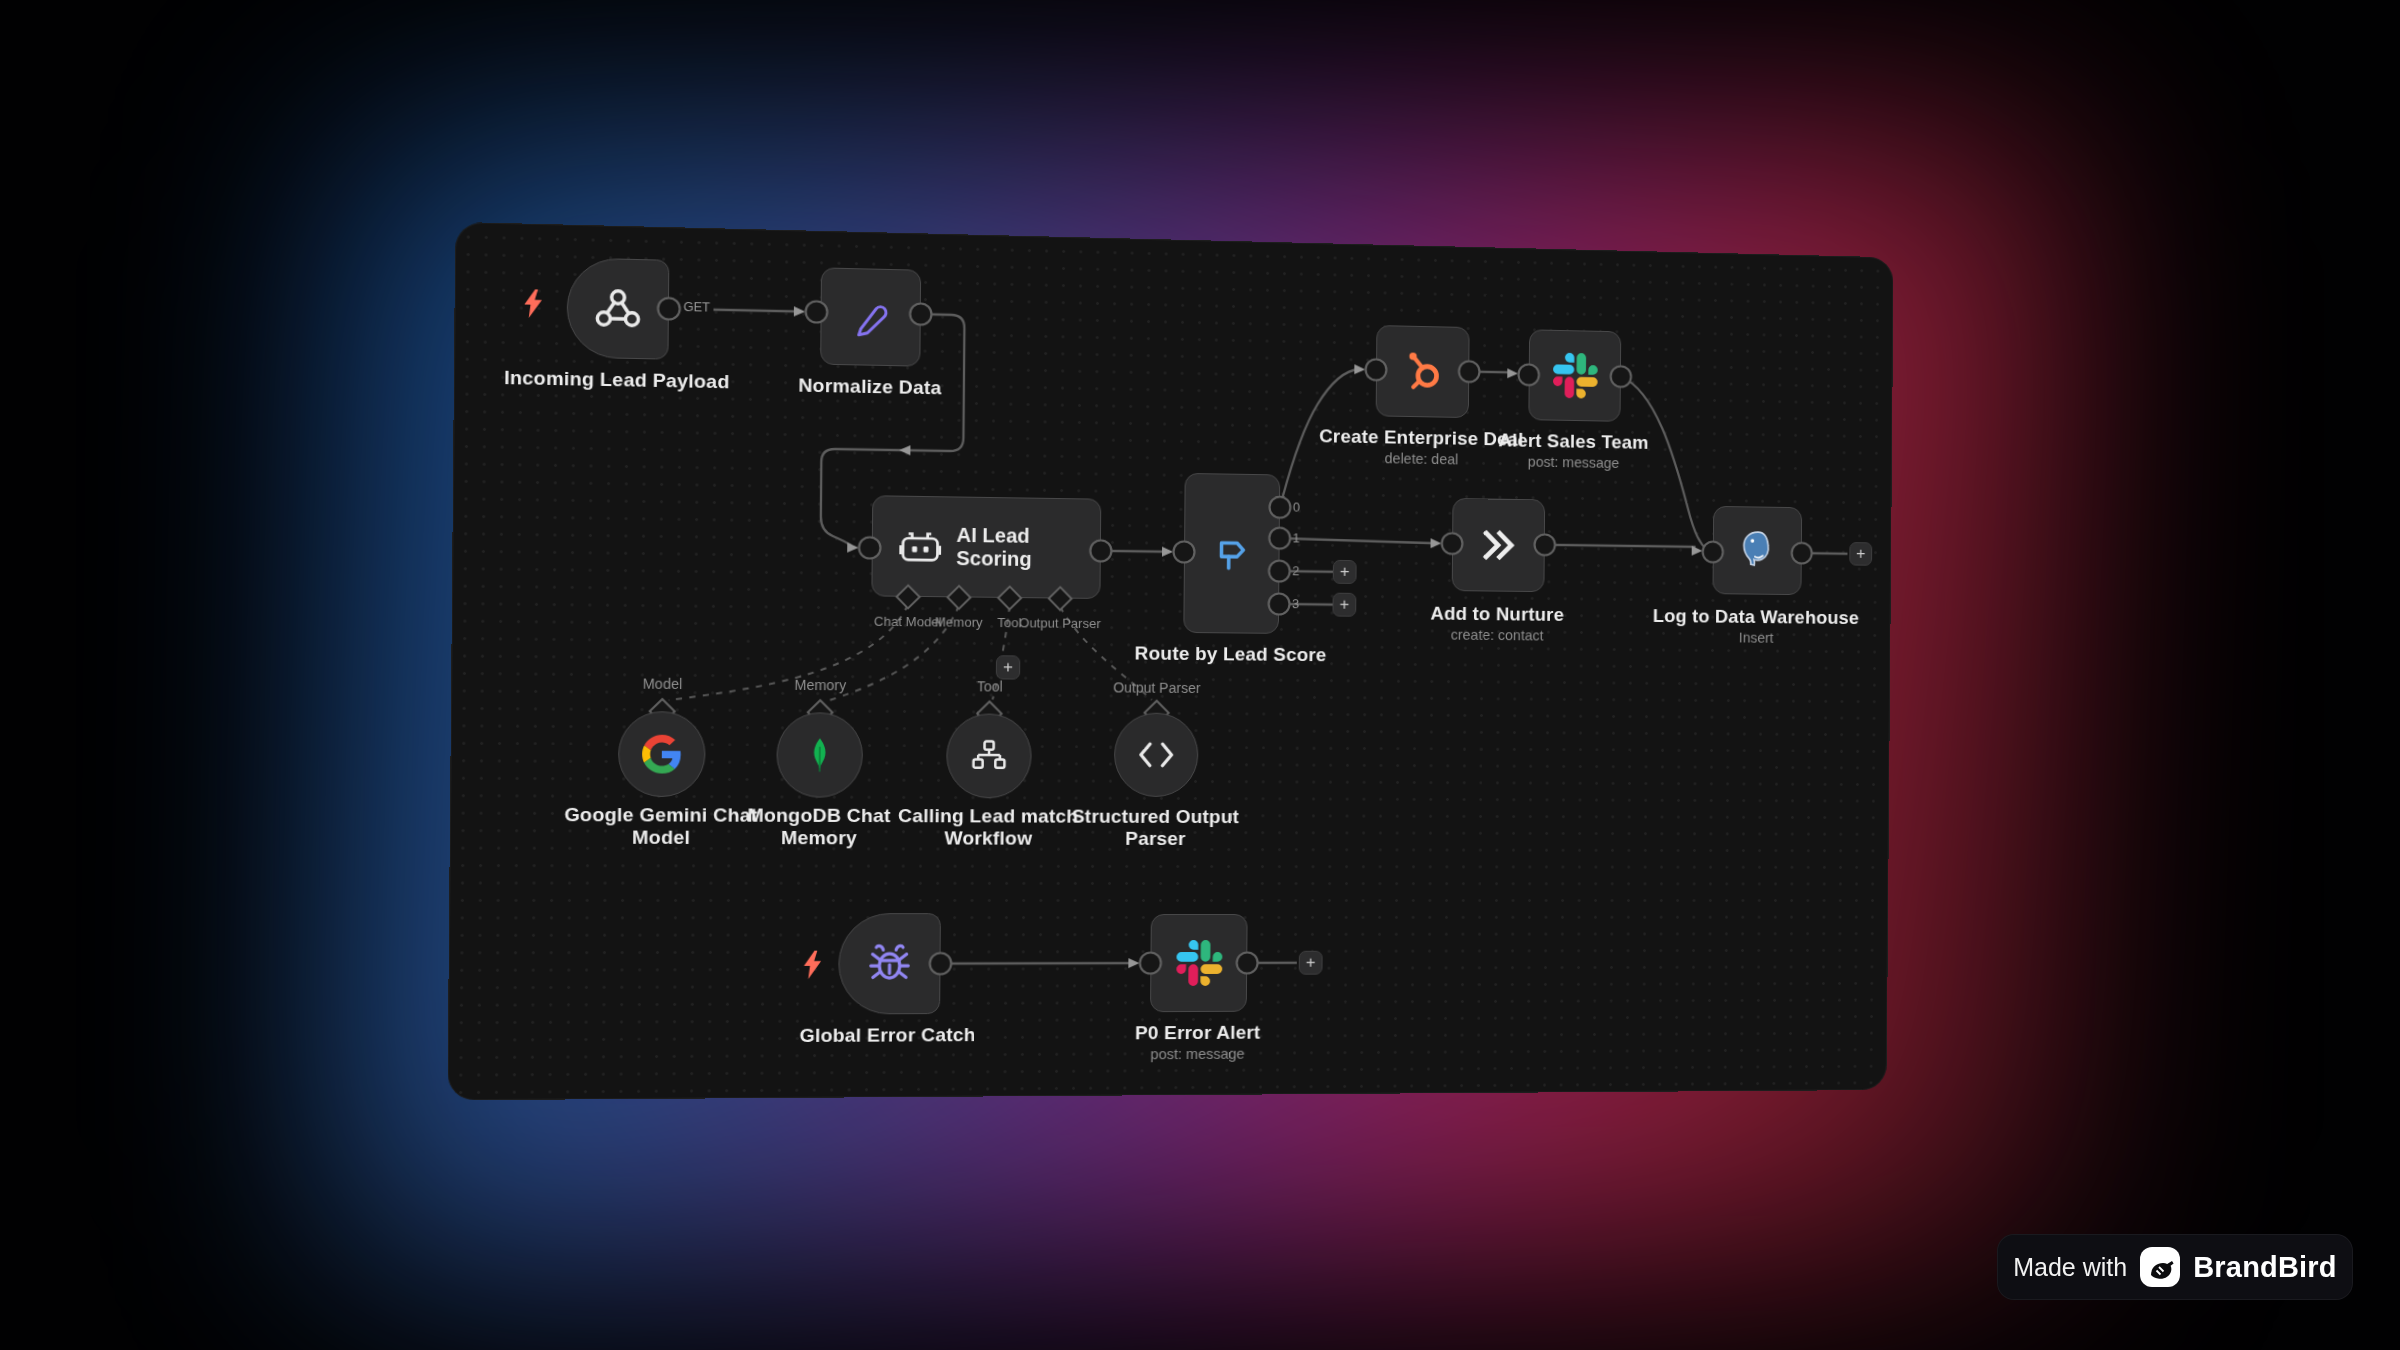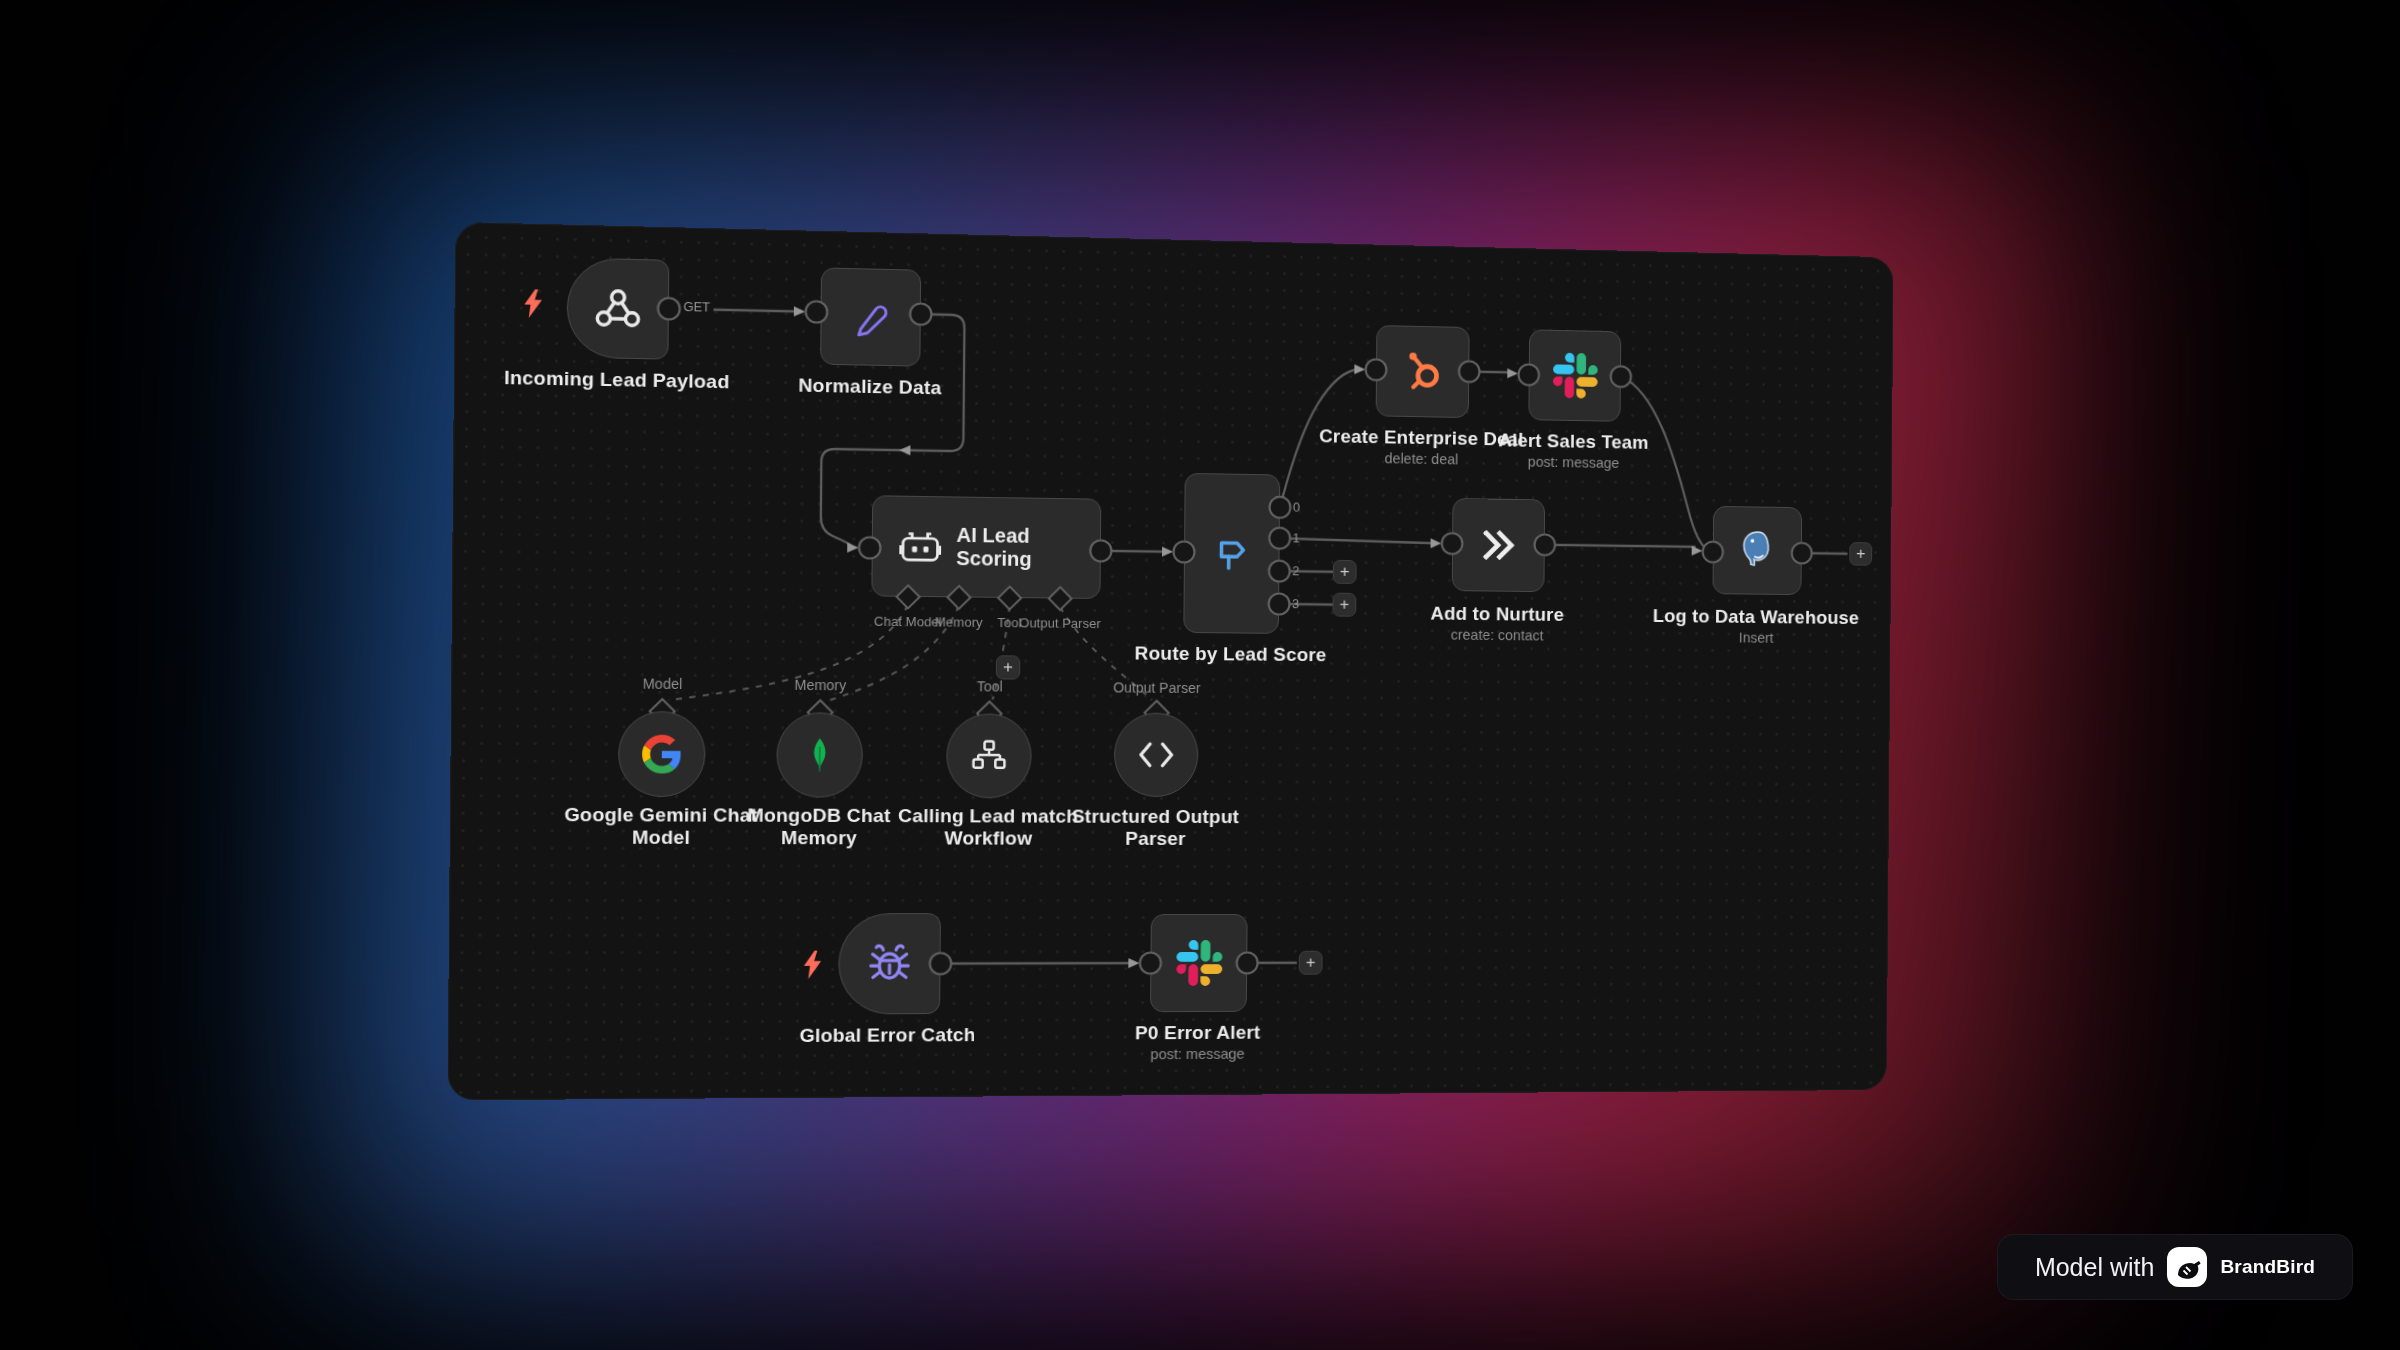--- a/index.html
+++ b/index.html
@@ -55,21 +55,21 @@
     border:1px solid #3e3e3f; border-radius:7px; color:#cfcfcf; font-size:17px;
     line-height:21px; text-align:center; font-weight:400; }
 
   .bolt { position:absolute; z-index:2; }
 
   
   #badge { position:absolute; left:1997px; top:1234px; width:356px; height:66px;
     background:#0e0e13; border:1px solid rgba(255,255,255,.05); border-radius:17px;
     display:flex; align-items:center; justify-content:center; gap:13px; z-index:5; }
   #badge .made { font-size:25px; font-weight:500; color:#f2f2f2; }
-  #badge .brand { font-size:19px; font-weight:800; color:#ffffff; letter-spacing:.2px; }
+  #badge .brand { font-size:29px; font-weight:800; color:#ffffff; letter-spacing:.2px; }
 </style>
 </head>
 <body>
 
 <div id="stage">
   <div id="glow"></div>
 
   <div id="canvas-wrap">
   <div id="canvas">
 
@@ -369,21 +369,21 @@
     </div>
     <div class="nlabel" style="left:487px; top:566px;">
       <div>Structured Output</div>
       <div>Parser</div>
     </div>
 
   </div>
   </div>
 
   <div id="badge">
-    <span class="made">Model with</span>
+    <span class="made">Made with</span>
     <svg width="40" height="40" viewBox="0 0 40 40">
       <rect x="0" y="0" width="40" height="40" rx="12" fill="#ffffff"></rect>
       <path d="M11 28 c0-7 5-12 12-12 c1.5 0 3 .3 4.2 .9 L32 14 l1.6 2.6 -3 2.2 c.8 1.6 1 3.6 .4 5.6 C29.6 29.6 24 32.5 18 31.5 c-3-.5-5.5-1.7-7-3.5 z" fill="#0b0b0d"></path>
       <path d="M19 20 l4.5 4.5 M16.5 23.5 l4 4" stroke="#ffffff" stroke-width="1.8" fill="none"></path>
     </svg>
     <span class="brand">BrandBird</span>
   </div>
 </div>
 
 </body></html>

